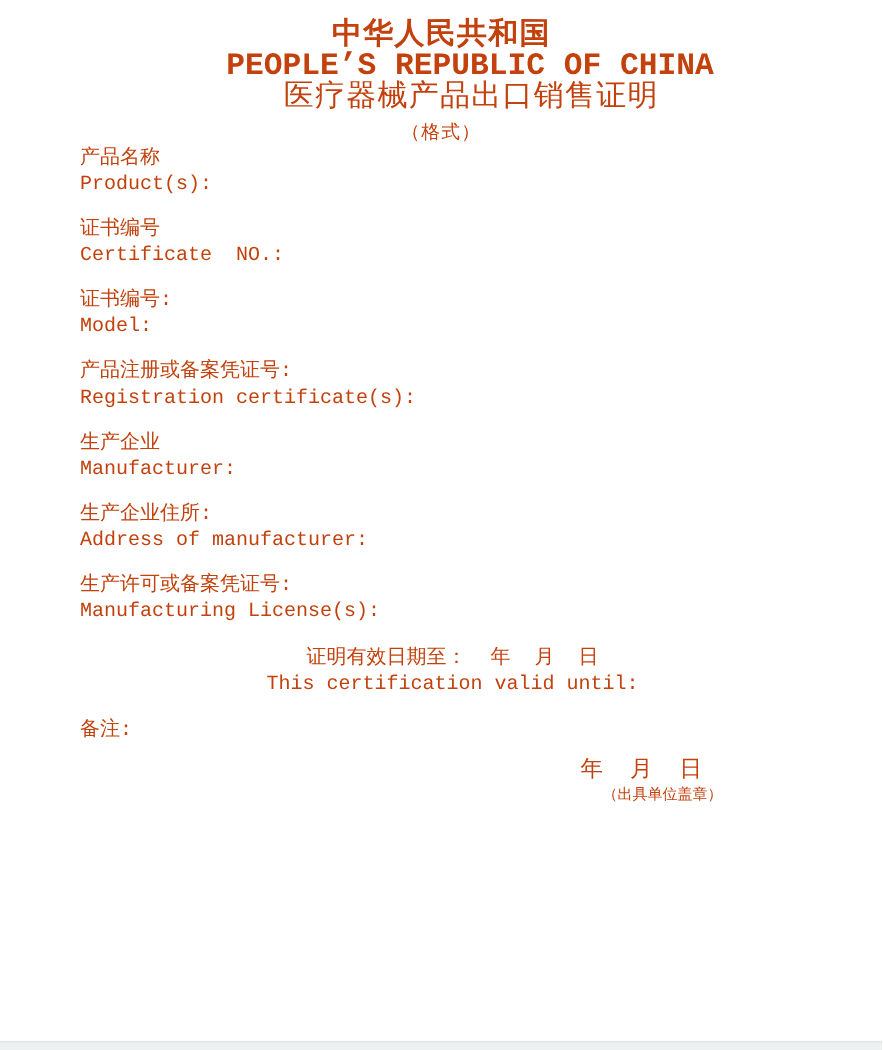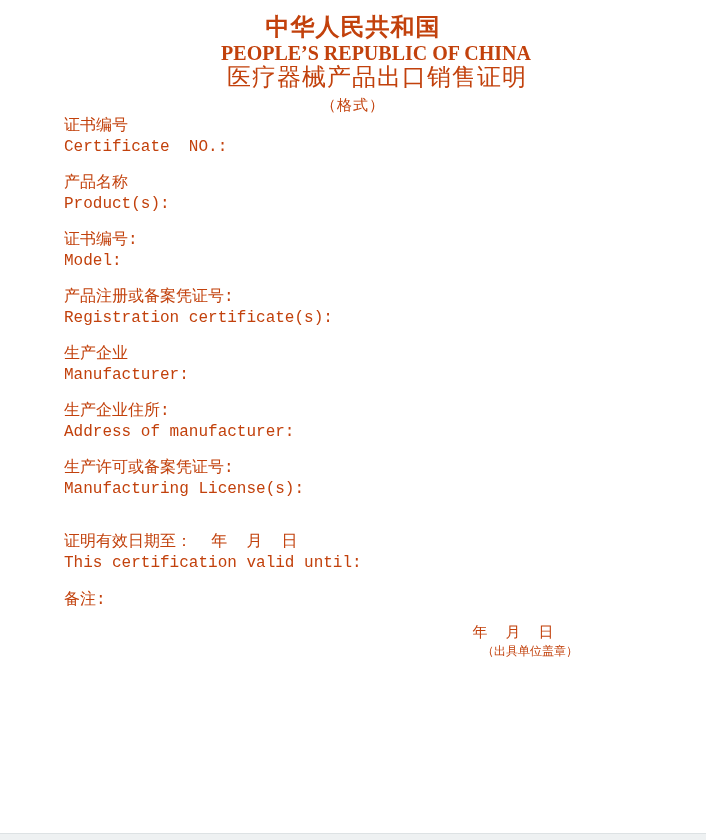--- a/index.html
+++ b/index.html
@@ -23,23 +23,23 @@
     text-align: center;
   }
   .h-country-cn {
     font-family: "Liberation Serif", "DejaVu Serif", serif;
     font-weight: bold;
     font-size: 24px;
     line-height: 27px;
     letter-spacing: 1px;
   }
   .h-country-en {
-    font-family: Liberation Serif, serif;
+    font-family: Liberation Mono, monospace;
     font-weight: bold;
-    font-size: 20px;
+    font-size: 25px;
     line-height: 24px;
     margin-left: 46px;
   }
   .h-title-cn {
     font-family: "Liberation Serif", "DejaVu Serif", serif;
     font-weight: normal;
     font-size: 24px;
     line-height: 25px;
     letter-spacing: 1px;
     margin-left: 48px;
@@ -78,35 +78,36 @@
   }
   .statement {
     margin-top: 25px;
   }
   .statement-cn {
     font-size: 17px;
     line-height: 24px;
     letter-spacing: 0.5px;
   }
   .validity {
-    margin-top: 32px;
+    margin-top: 16px;
+    text-align: center;
   }
   .remark {
     margin-top: 16px;
   }
   
   .signature {
     margin-top: 13px;
     margin-left: auto;
     margin-right: 82px;
     width: 130px;
     text-align: center;
   }
   .sig-date {
-    font-size: 15px;
+    font-size: 18px;
     line-height: 19px;
     white-space: pre;
   }
   .sig-seal {
     font-size: 12px;
     line-height: 19px;
     white-space: pre;
     text-align: right;
   }
   
@@ -128,27 +129,27 @@
   <div class="header">
     <div class="h-country-cn">中华人民共和国</div>
     <div class="h-country-en">PEOPLE’S REPUBLIC OF CHINA</div>
     <div class="h-title-cn">医疗器械产品出口销售证明</div>
     <div class="h-format">（格式）</div>
   </div>
 
   <div class="doc-body">
 
     <div class="field-group">
-      <div class="line-cn">证书编号</div>
-      <div class="line-en">Certificate  NO.:</div>
+      <div class="line-cn">产品名称</div>
+      <div class="line-en">Product(s):</div>
     </div>
 
     <div class="field-group">
-      <div class="line-cn">产品名称</div>
-      <div class="line-en">Product(s):</div>
+      <div class="line-cn">证书编号</div>
+      <div class="line-en">Certificate  NO.:</div>
     </div>
 
     <div class="field-group">
       <div class="line-cn">证书编号:</div>
       <div class="line-en">Model:</div>
     </div>
 
     <div class="field-group">
       <div class="line-cn">产品注册或备案凭证号:</div>
       <div class="line-en">Registration certificate(s):</div>

